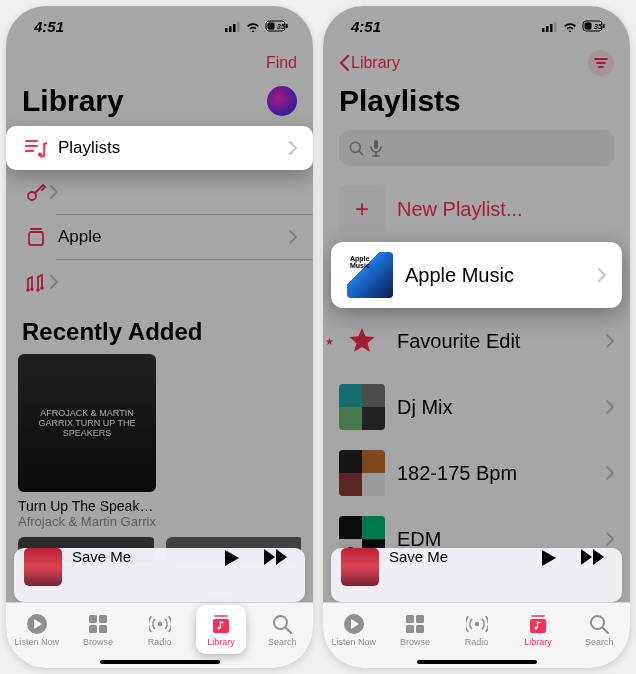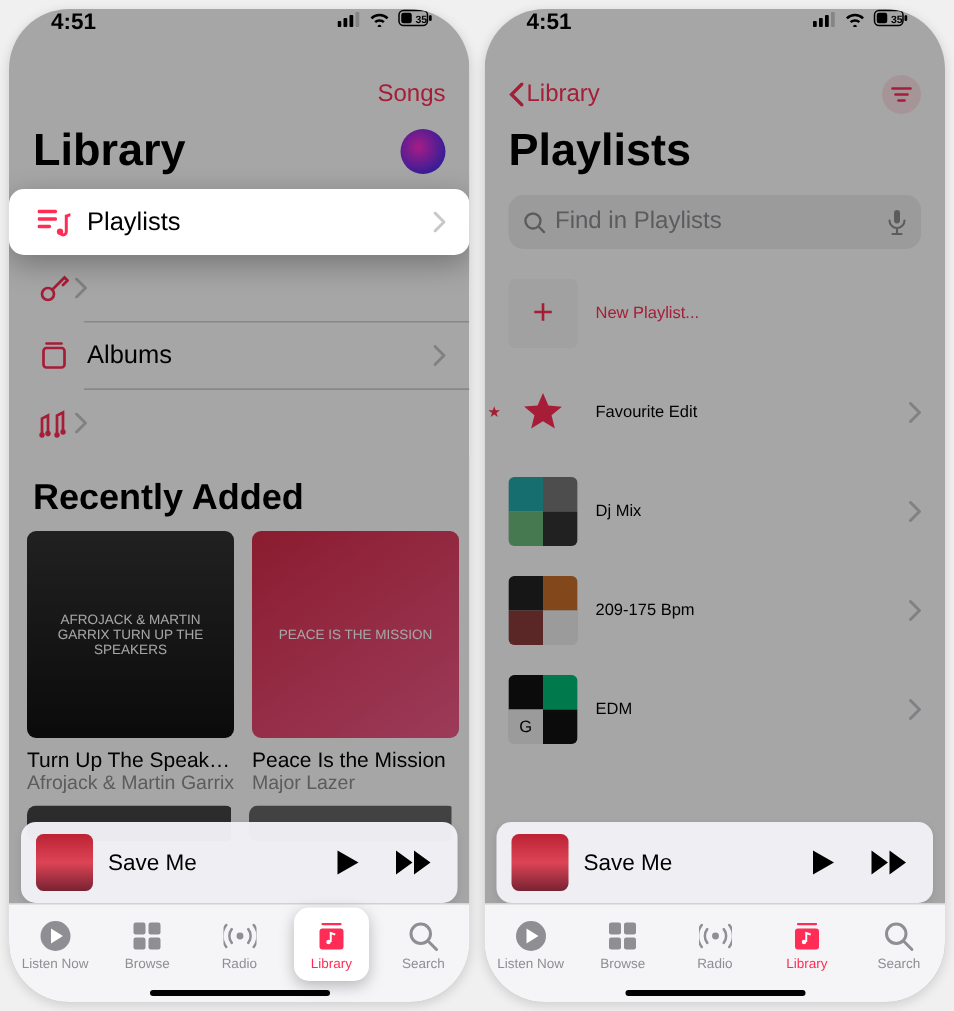--- a/index.html
+++ b/index.html
@@ -6,22 +6,22 @@
   body { background: #f0f0f0; display: flex; gap: 10px; padding: 6px; }
   .phone {
     width: 310px; height: 662px; background: #fff; border-radius: 40px;
     overflow: hidden; position: relative; box-shadow: 0 2px 8px rgba(0,0,0,.15);
     display: flex; flex-direction: column;
   }
   .dim-overlay {
     position: absolute; inset: 0; background: rgba(0,0,0,.35); z-index: 5; pointer-events: none;
   }
   .status-bar {
-    height: 40px; display: flex; align-items: flex-start; justify-content: space-between;
-    padding: 0 24px 0 28px; font-weight: 600; font-size: 15px;
+    height: 40px; display: flex; align-items: center; justify-content: space-between;
+    padding: 0 24px 0 28px; font-weight: 600; font-size: 15px; font-style: italic;
   }
   .status-right { display: flex; gap: 4px; align-items: center; }
   .nav-row {
     height: 34px; display: flex; align-items: center; justify-content: flex-end;
     padding: 0 16px; font-size: 16px; color: #ff2d55;
   }
   .nav-row.back { justify-content: space-between; }
   .back-btn { display: flex; align-items: center; gap: 2px; color: #ff2d55; font-size: 16px; }
   .title-row {
     display: flex; align-items: center; justify-content: space-between;
@@ -75,36 +75,36 @@
 
   .pl-row {
     display: flex; align-items: center; padding: 10px 16px; gap: 12px;
     min-height: 66px; position:relative;
   }
   .pl-art {
     width: 46px; height: 46px; border-radius: 4px; background: #ddd;
     display:flex; align-items:center; justify-content:center; font-size:8px;
     position:relative; overflow:hidden;
   }
-  .pl-label { flex: 1; font-size: 11px; }
+  .pl-label { flex: 1; font-size: 20px; }
   .pl-row .chevron { font-size: 16px; }
   .pl-row.highlight {
     z-index: 10; background: #fff; border-radius: 12px;
     box-shadow: 0 6px 24px rgba(0,0,0,.35); margin: 0 8px;
   }
   .pl-row.new .pl-art { background: #f7f7f7; color:#ff2d55; font-size:24px; font-weight:300; }
   .pl-row.new .pl-label { color:#ff2d55; }
   .star-art { background:#fff; display:flex; align-items:center; justify-content:center; }
   .grid4 { display:grid; grid-template-columns:1fr 1fr; grid-template-rows:1fr 1fr; width:100%; height:100%; }
   .grid4 > div { background:#999; }
 
   .now-playing {
     position: absolute; left: 8px; right: 8px; bottom: 66px; height: 54px;
     background: rgba(242,242,246,.97); border-radius: 10px;
-    display: flex; align-items: center; padding: 0 10px; gap: 10px; z-index: 6;
+    display: flex; padding: 0 10px; gap: 10px; z-index: 6;
     box-shadow: 0 2px 6px rgba(0,0,0,.1);
   }
   .np-art { width: 38px; height: 38px; border-radius: 5px; background: linear-gradient(#b23,#d45,#723); }
   .np-title { flex:1; font-size: 15px; }
   .np-btn { padding: 0 6px; }
 
   .tab-bar {
     position: absolute; left:0; right:0; bottom:0; height: 66px;
     background: rgba(248,248,250,.96); display:flex; border-top: .5px solid #d1d1d6;
     padding-bottom: 12px; z-index: 6;
@@ -158,21 +158,21 @@
             <rect x="1" y="1" width="19" height="10" rx="3" fill="none" stroke="#000" stroke-width="1"></rect>
             <rect x="2.5" y="2.5" width="7" height="7" rx="1.5" fill="#000"></rect>
             <rect x="21" y="4" width="1.8" height="4" rx="1" fill="#000"></rect>
             <text x="12" y="9" font-size="7" fill="#000" font-weight="600">35</text>
           </svg>
         </span>
     </div>
   </div>
 
   <div class="nav-row">
-    <span>Songs</span>
+    <span>Find</span>
   </div>
 
   <div class="title-row">
     <div class="big-title">Library</div>
     <div class="avatar"></div>
   </div>
 
   <div class="list">
 
     <div class="row highlight">
@@ -206,21 +206,21 @@
     </div>
     <div class="divider-thin"></div>
 
     <div class="row">
       <span class="row-icon">
         <svg width="20" height="20" viewBox="0 0 20 20">
             <rect x="3" y="5" width="14" height="13" rx="2" fill="none" stroke="#ff2d55" stroke-width="1.8"></rect>
             <path d="M5 2h10" stroke="#ff2d55" stroke-width="1.8" stroke-linecap="round"></path>
           </svg>
       </span>
-      <span class="row-label">Albums</span>
+      <span class="row-label">Apple</span>
       <span class="chevron">
           <svg width="8" height="14" viewBox="0 0 8 14">
             <path d="M1 1l6 6-6 6" fill="none" stroke="#c7c7cc" stroke-width="2" stroke-linecap="round"></path>
           </svg>
         </span>
     </div>
     <div class="divider-thin"></div>
 
     <div class="divider-thin"></div>
 
@@ -244,25 +244,20 @@
 
   <div class="section-title">Recently Added</div>
 
   <div class="album-row">
     <div class="album-card">
       <div class="album-art turnup">AFROJACK &amp; MARTIN GARRIX
 TURN UP THE SPEAKERS</div>
       <div class="album-title">Turn Up The Speakers…</div>
       <div class="album-sub">Afrojack &amp; Martin Garrix</div>
     </div>
-    <div class="album-card">
-      <div class="album-art peace">PEACE IS THE MISSION</div>
-      <div class="album-title">Peace Is the Mission</div>
-      <div class="album-sub">Major Lazer</div>
-    </div>
   </div>
 
   <div class="album-row partial" style="margin-top:8px">
     <div class="album-card">
         <div class="album-art" style="background:#444"></div>
       </div>
     <div class="album-card">
         <div class="album-art" style="background:#666"></div>
       </div>
   </div>
@@ -389,34 +384,42 @@
     <div class="big-title">Playlists</div>
   </div>
 
   <div class="search-box">
     <span class="mag">
         <svg width="15" height="15" viewBox="0 0 15 15">
           <circle cx="6.3" cy="6.3" r="5" fill="none" stroke="#8e8e93" stroke-width="1.6"></circle>
           <path d="M10.5 10.5l3.2 3.2" stroke="#8e8e93" stroke-width="1.6" stroke-linecap="round"></path>
         </svg>
       </span>
-    <span class="ph">Find in Playlists</span>
     <span class="mic">
         <svg width="12" height="17" viewBox="0 0 12 17">
           <rect x="4" y="0" width="4" height="9" rx="2" fill="#8e8e93"></rect>
           <path d="M1 7a5 5 0 0010 0M6 12v4M3 16h6" fill="none" stroke="#8e8e93" stroke-width="1.4" stroke-linecap="round"></path>
         </svg>
       </span>
   </div>
 
   <div class="pl-row new">
     <div class="pl-art">+</div>
     <div class="pl-label">New Playlist...</div>
   </div>
 
+  <div class="pl-row highlight">
+    <div class="pl-art am-art">Apple Music</div>
+    <div class="pl-label">Apple Music</div>
+    <span class="chevron">
+        <svg width="8" height="14" viewBox="0 0 8 14">
+          <path d="M1 1l6 6-6 6" fill="none" stroke="#c7c7cc" stroke-width="2" stroke-linecap="round"></path>
+        </svg>
+      </span>
+  </div>
 
   <div class="pl-row">
     <span style="position:absolute; left:2px; color:#ff2d55; font-size:10px">★</span>
     <div class="pl-art star-art">
       <svg width="30" height="30" viewBox="0 0 30 30">
           <path d="M15 2l3.6 8.4 9 .7-6.9 5.8 2.2 8.8L15 20.9l-7.9 4.8 2.2-8.8L2.4 11l9-.7z" fill="#ff2d55"></path>
         </svg>
     </div>
     <div class="pl-label">Favourite Edit</div>
     <span class="chevron">
@@ -445,21 +448,21 @@
 
   <div class="pl-row">
     <div class="pl-art">
       <div class="grid4">
           <div style="background:#222"></div>
           <div style="background:#c96d2c"></div>
           <div style="background:#8a3b3b"></div>
           <div style="background:#eee"></div>
         </div>
     </div>
-    <div class="pl-label">209-175 Bpm</div>
+    <div class="pl-label">182-175 Bpm</div>
     <span class="chevron">
         <svg width="8" height="14" viewBox="0 0 8 14">
           <path d="M1 1l6 6-6 6" fill="none" stroke="#c7c7cc" stroke-width="2" stroke-linecap="round"></path>
         </svg>
       </span>
   </div>
 
   <div class="pl-row">
     <div class="pl-art">
       <div class="grid4">

